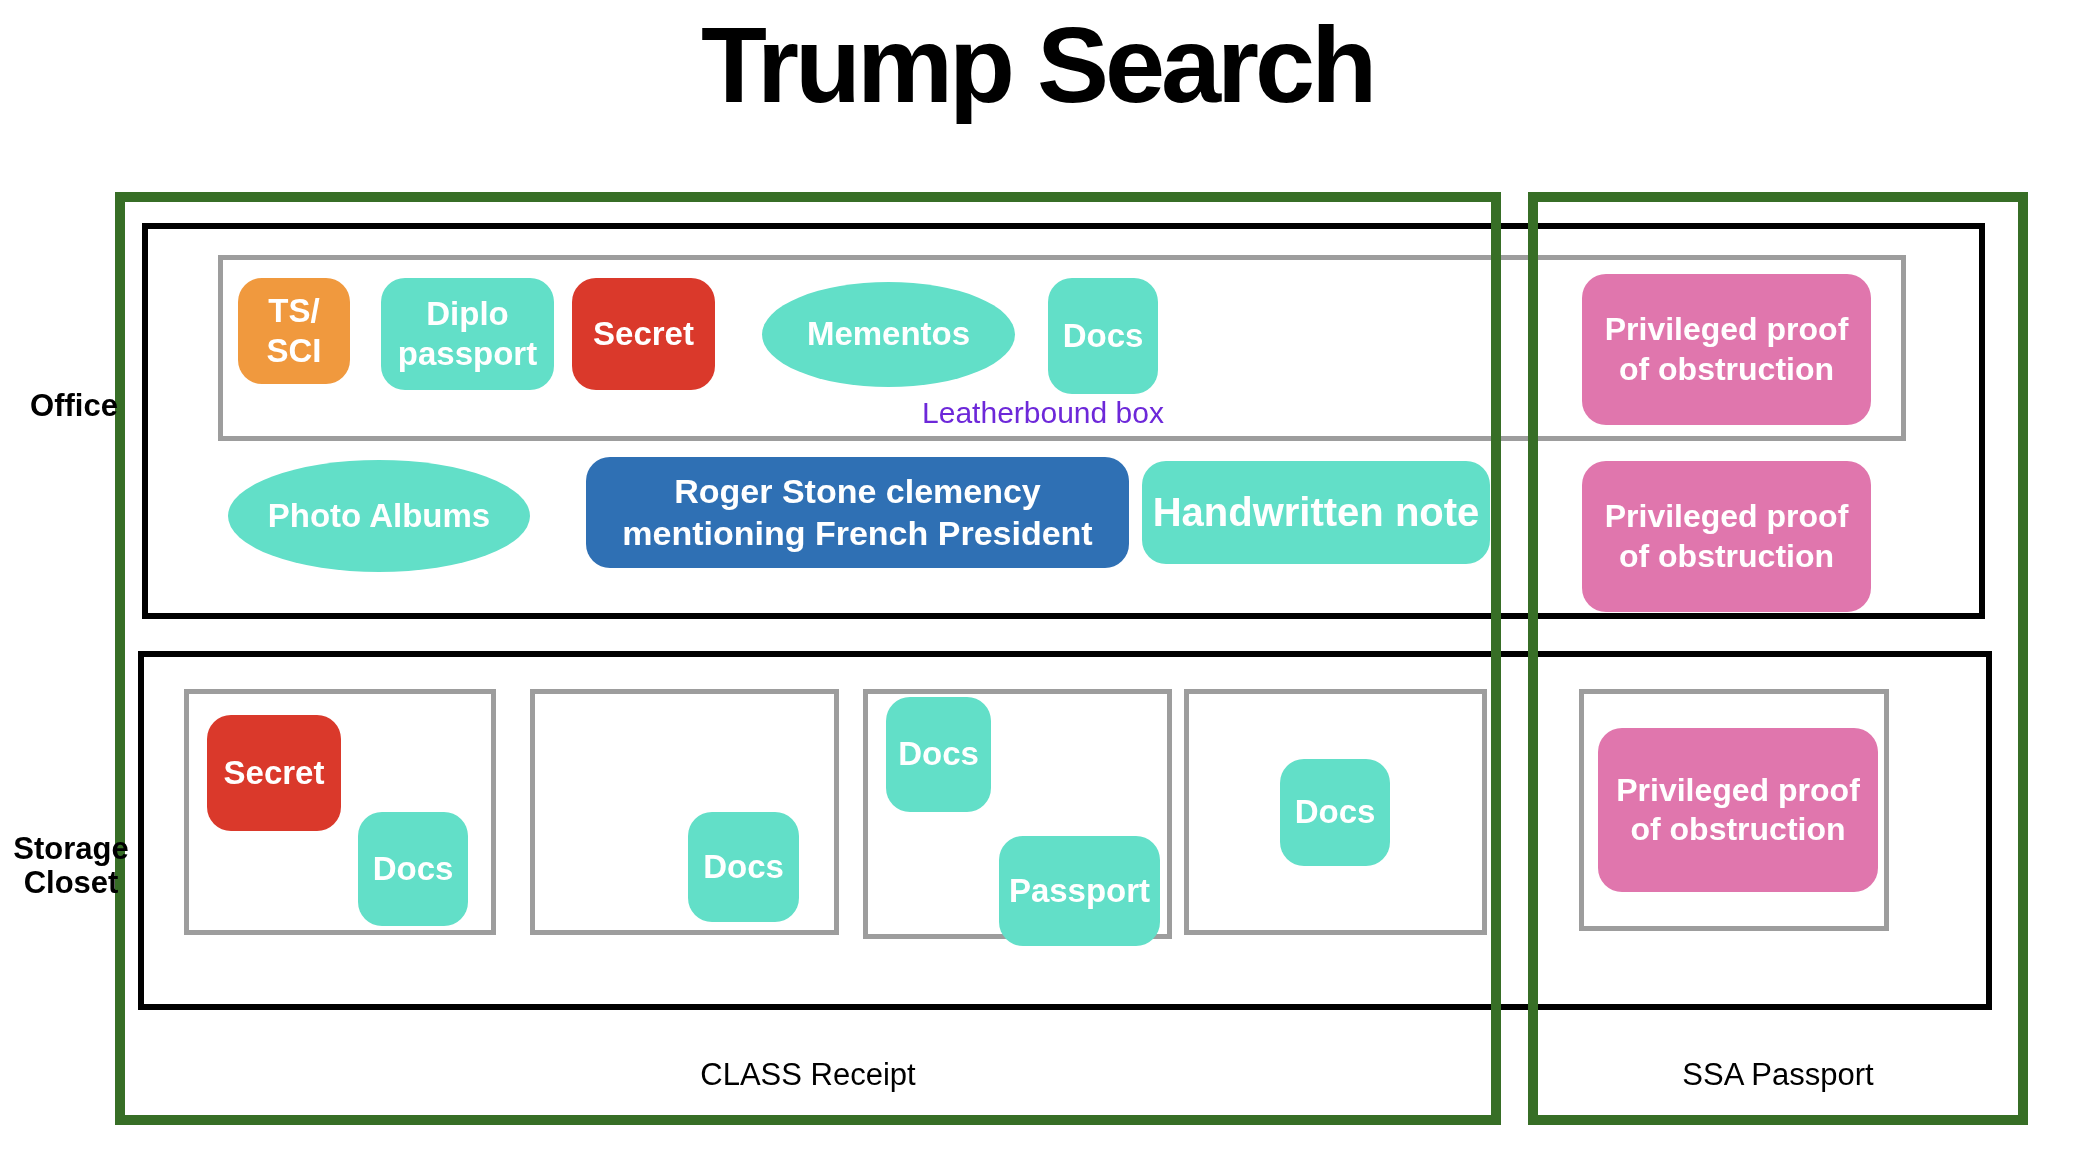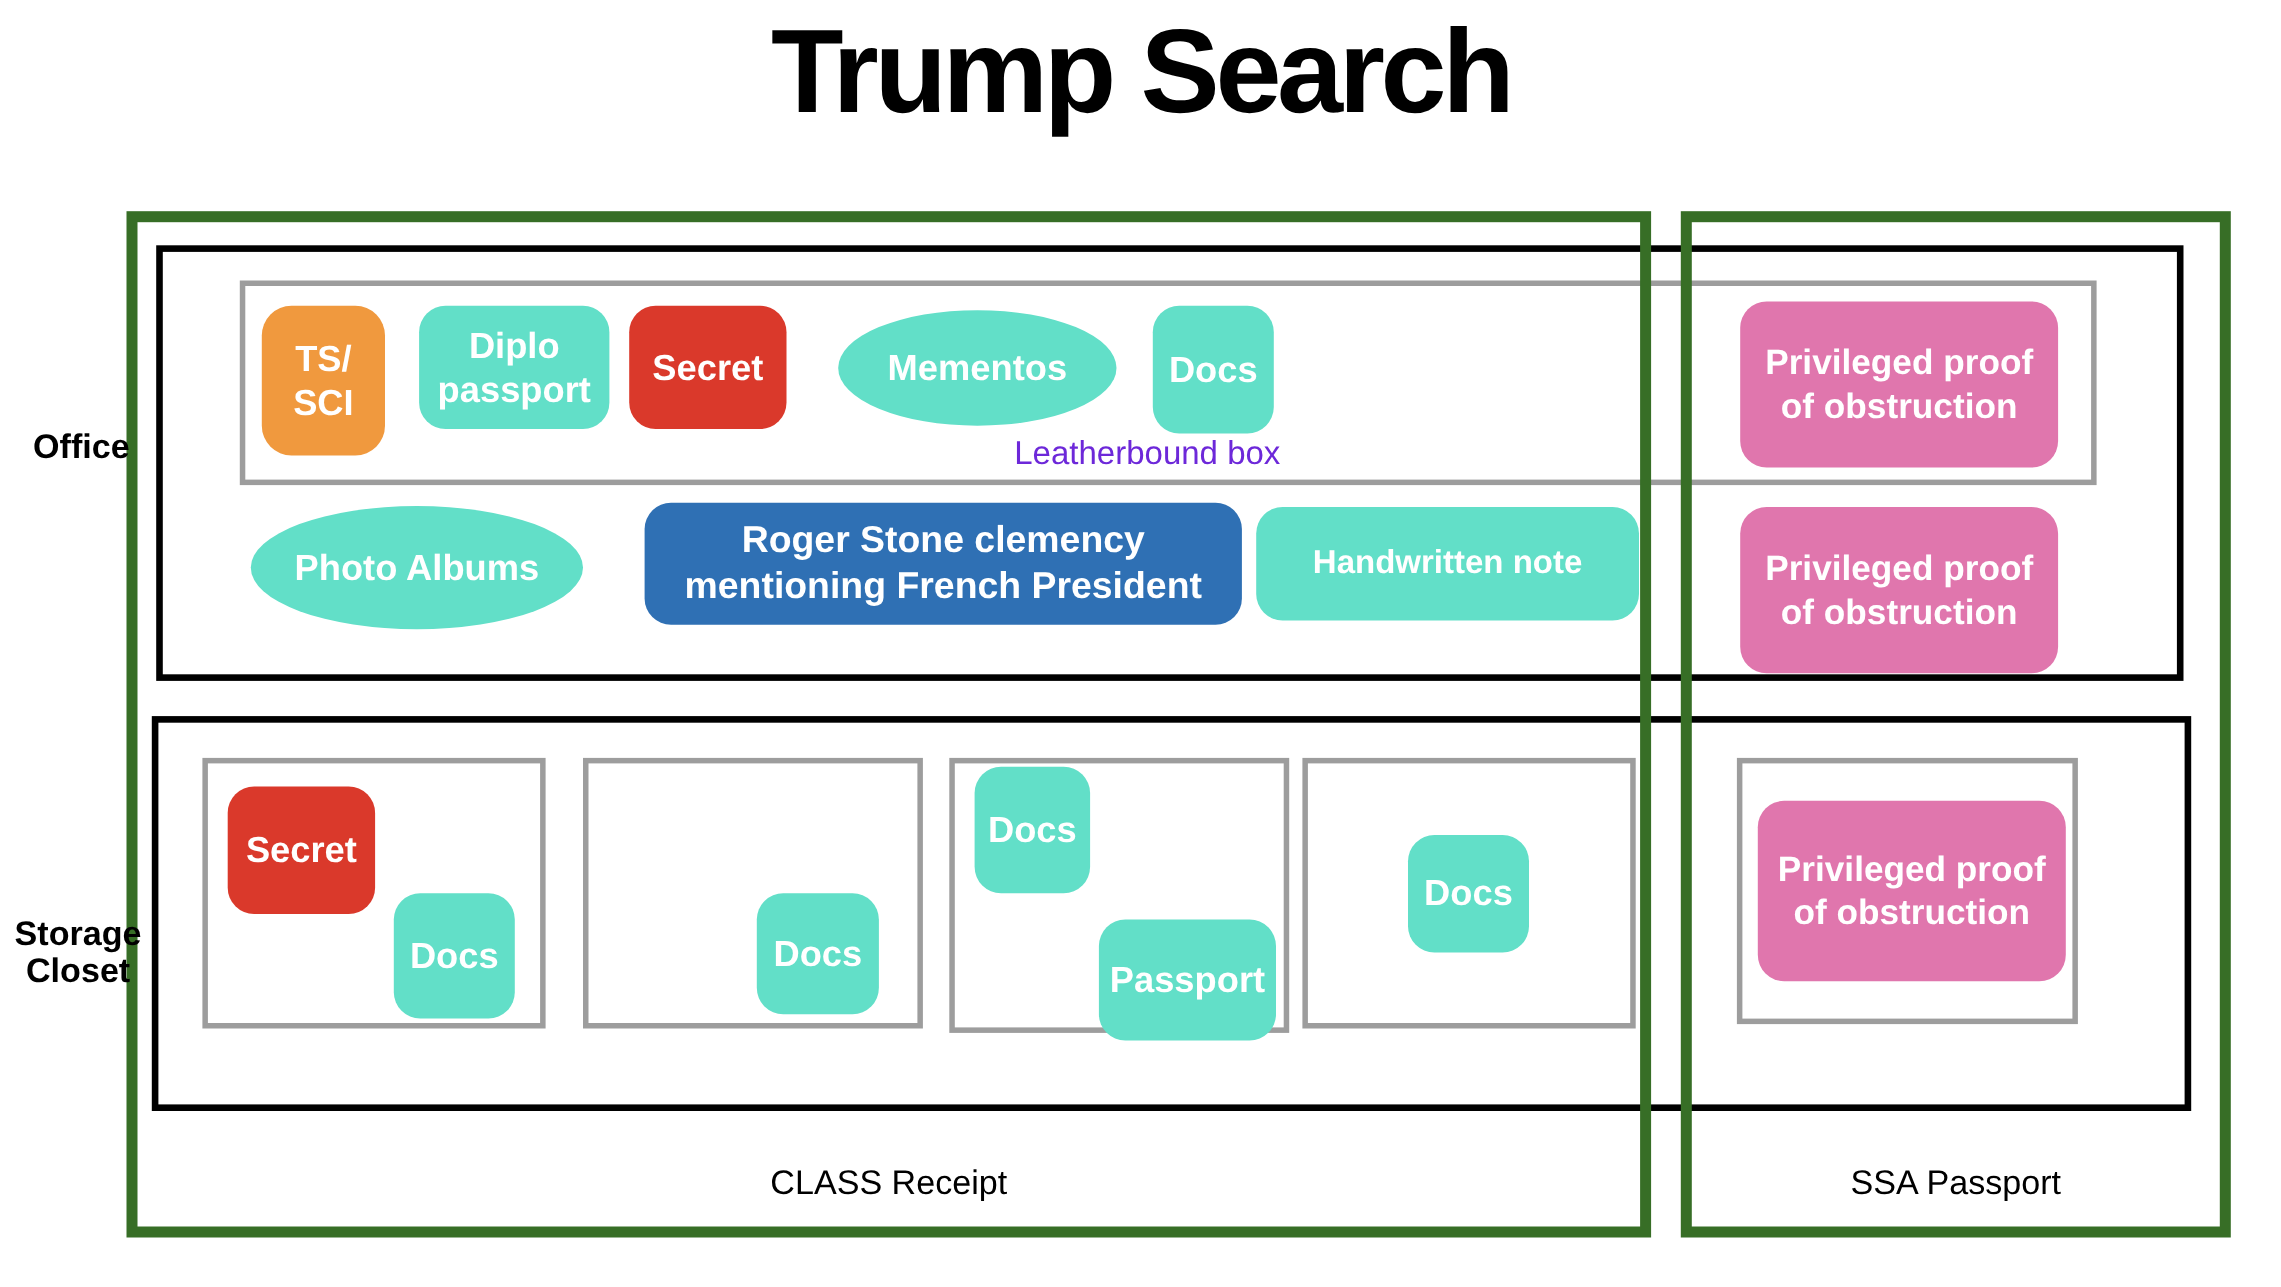--- a/index.html
+++ b/index.html
@@ -47,31 +47,31 @@
     white-space: pre-line;
   }
   .ellipse { border-radius: 50%; }
   .c-teal   { background: var(--teal,   #62dfc8); }
   .c-orange { background: var(--orange, #f0993e); }
   .c-red    { background: var(--red,    #da392b); }
   .c-blue   { background: var(--blue,   #2f70b4); }
   .c-pink   { background: var(--pink,   #e076ad); }
 
   
-  #it-tssci    { left: 238px;  top: 278px; width: 112px; height: 136px; border-radius: 27px; }
+  #it-tssci    { left: 238px;  top: 278px; width: 112px; height: 106px; }
   #it-diplo    { left: 381px;  top: 278px; width: 173px; height: 112px; }
   #it-secret-o { left: 572px;  top: 278px; width: 143px; height: 112px; }
   #it-mementos { left: 762px;  top: 282px; width: 253px; height: 105px; }
   #it-docs-o   { left: 1048px; top: 278px; width: 110px; height: 116px; }
   #it-priv-1   { left: 1582px; top: 274px; width: 289px; height: 151px; font-size: 32px; }
 
   
   #it-photo    { left: 228px;  top: 460px; width: 302px; height: 112px; }
   #it-roger    { left: 586px;  top: 457px; width: 543px; height: 111px; padding: 0 24px; font-size: 34px; }
-  #it-hand     { left: 1142px; top: 461px; width: 348px; height: 103px; font-size: 30px; }
+  #it-hand     { left: 1142px; top: 461px; width: 348px; height: 103px; font-size: 40px; }
   #it-priv-2   { left: 1582px; top: 461px; width: 289px; height: 151px; font-size: 32px; }
 
   
   #it-s1-secret { left: 207px;  top: 715px; width: 134px; height: 116px; }
   #it-s1-docs   { left: 358px;  top: 812px; width: 110px; height: 114px; }
   #it-s2-ts     { left: 568px;  top: 715px; width: 103px; height: 111px; }
   #it-s2-docs   { left: 688px;  top: 812px; width: 111px; height: 110px; }
   #it-s3-docs   { left: 886px;  top: 697px; width: 105px; height: 115px; }
   #it-s3-pass   { left: 999px;  top: 812px; width: 161px; height: 110px; margin-top: 24px; }
   #it-s4-docs   { left: 1280px; top: 759px; width: 110px; height: 107px; }

